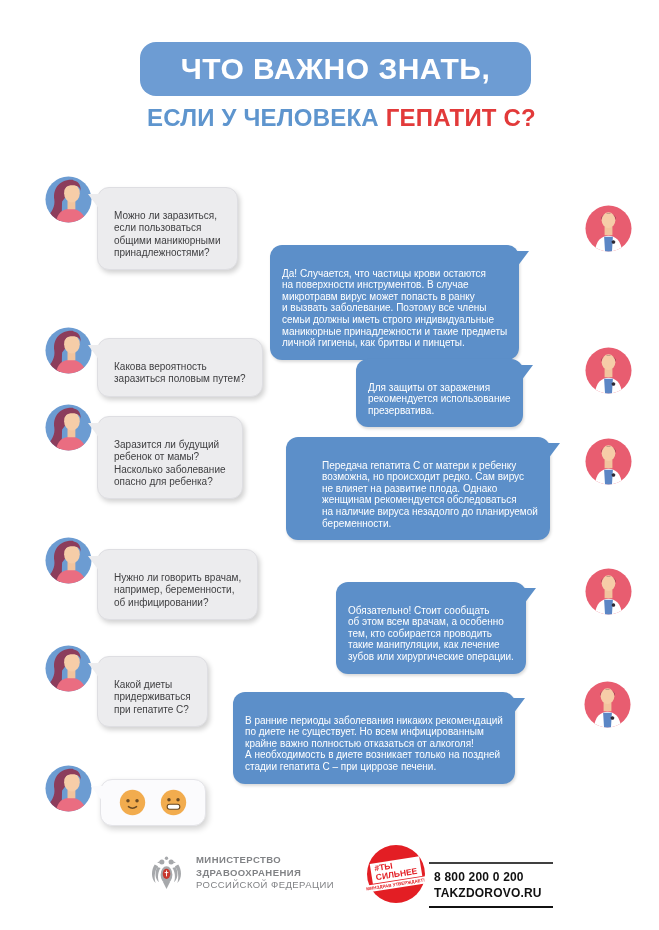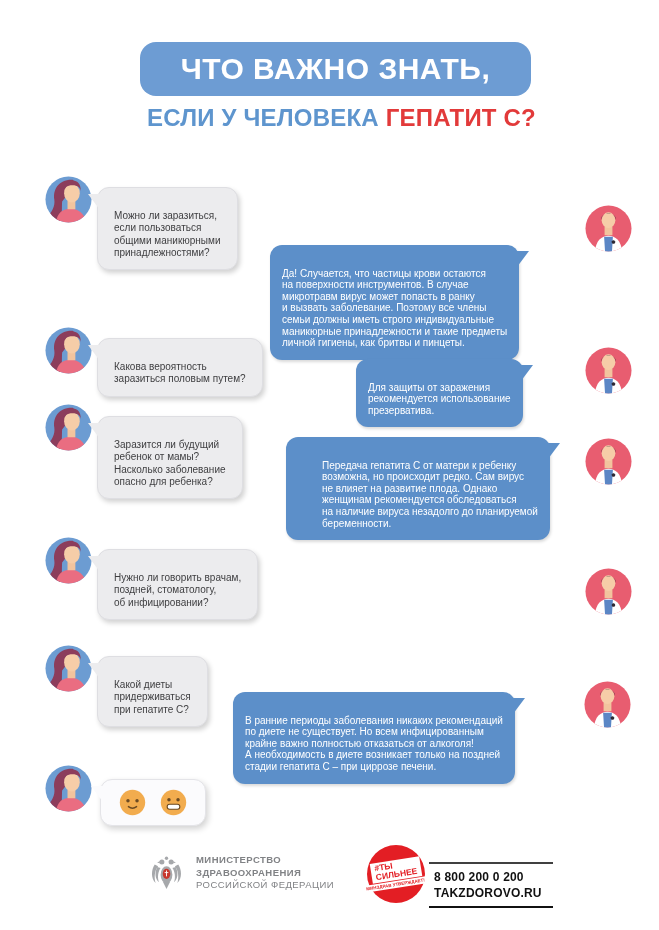--- a/index.html
+++ b/index.html
@@ -220,27 +220,34 @@
 женщинам рекомендуется обследоваться
 на наличие вируса незадолго до планируемой
 беременности.</span>
   </div>
 
   <svg class="avatar" style="left:45px; top:537px;">
       <use href="#av-woman"></use>
     </svg>
   <div class="bubble q" style="left:97px; top:549px;">
     <span>Нужно ли говорить врачам,
-поздней, стоматологу,
+например, беременности,
 об инфицировании?</span>
   </div>
 
   <svg class="avatar" style="left:585px; top:568px;">
       <use href="#av-doctor"></use>
     </svg>
+  <div class="bubble a" style="left:336px; top:582px;">
+    <span>Обязательно! Стоит сообщать
+об этом всем врачам, а особенно
+тем, кто собирается проводить
+такие манипуляции, как лечение
+зубов или хирургические операции.</span>
+  </div>
 
   <svg class="avatar" style="left:45px; top:645px;">
       <use href="#av-woman"></use>
     </svg>
   <div class="bubble q" style="left:97px; top:656px;">
     <span>Какой диеты
 придерживаться
 при гепатите С?</span>
   </div>
 

